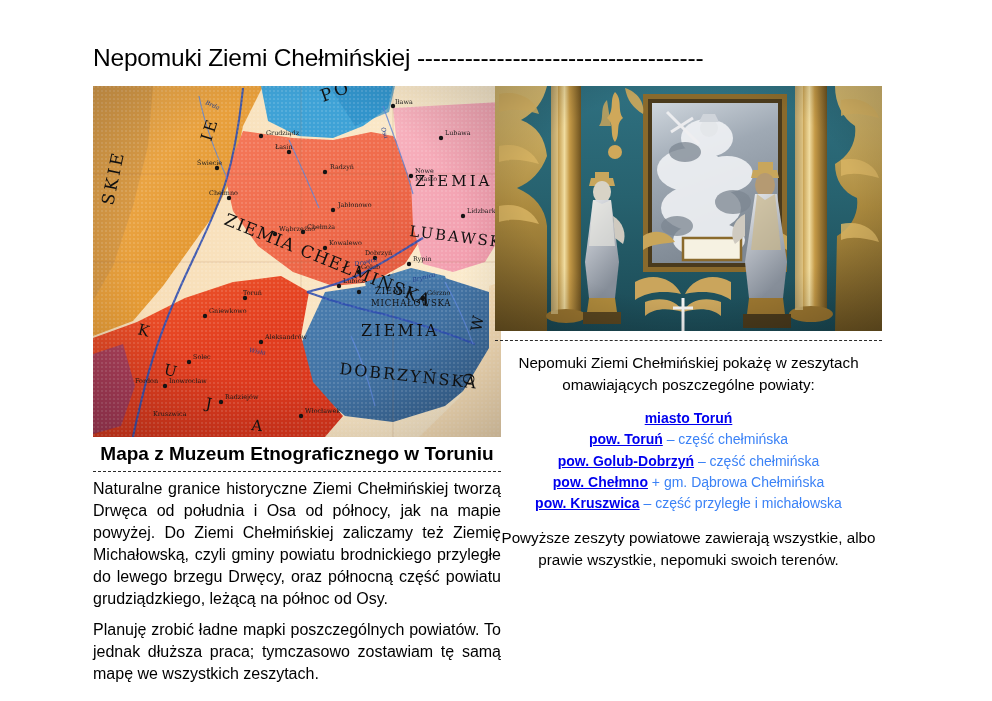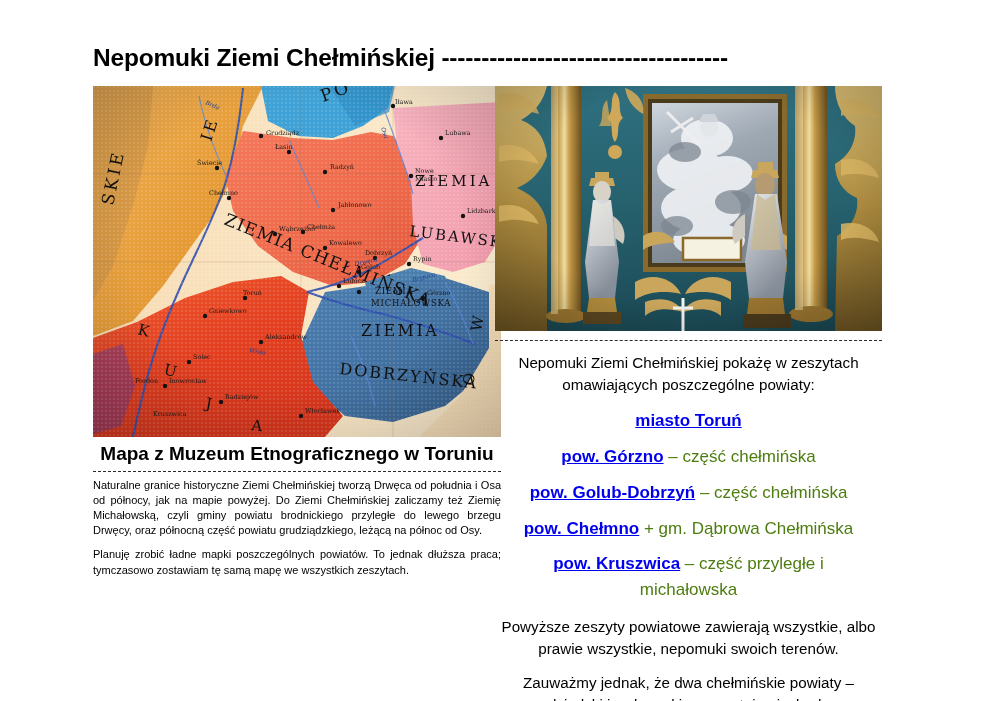--- a/index.html
+++ b/index.html
@@ -22,21 +22,21 @@
     background: #ffffff;
   }
 
   
   .doc-title {
     position: absolute;
     left: 93px;
     top: 45px;
     width: 820px;
     font-size: 24.5px;
-    font-weight: bold;
+    font-weight: normal;
     letter-spacing: -0.2px;
     white-space: nowrap;
     line-height: 1.1;
   }
 
   
   .col-left {
     position: absolute;
     left: 93px;
     top: 86px;
@@ -77,21 +77,21 @@
   }
   .dash-rule-right {
     height: 0;
     border-top: 1.6px dashed #2b2b2b;
     margin: 9px 0 11px 0;
   }
 
   
   .para-just {
     text-align: justify;
-    font-size: 11px;
+    font-size: 16px;
     line-height: 1.38;
     margin: 0 0 9px 0;
   }
   .para-just:last-child { margin-bottom: 12px; }
 
   .para-right {
     font-size: 15.2px;
     line-height: 1.42;
     margin: 0 0 13px 0;
   }
@@ -107,31 +107,31 @@
   .photo-canvas { position: absolute; inset: 0; }
   .photo-canvas svg { display: block; width: 100%; height: 100%; }
 
   
   .link-list {
     list-style: none;
     margin: 0 0 13px 0;
     padding: 0;
   }
   .link-list li {
-    font-size: 17px;
+    font-size: 14px;
     line-height: 1.52;
-    margin: 10px;
+    margin: 0;
   }
   .powiat-link {
     color: #0000ee;
     font-weight: bold;
     text-decoration: underline;
     cursor: pointer;
   }
-  .link-suffix { color: #4d7c0f; }
+  .link-suffix { color: #3b82f6; }
 </style>
 </head>
 <body>
 
 <div class="page">
 
   <div class="doc-title">Nepomuki Ziemi Chełmińskiej ------------------------------------</div>
 
   <div class="col-left">
 
@@ -469,30 +469,29 @@
 
     <div class="dash-rule-right"></div>
 
     <p class="para-right">Nepomuki Ziemi Chełmińskiej pokażę w zeszytach omawiających poszczególne powiaty:</p>
 
     <ul class="link-list">
       <li>
         <a class="powiat-link">miasto Toruń</a><span class="link-suffix"></span>
       </li>
       <li>
-        <a class="powiat-link">pow. Górzno</a><span class="link-suffix"> – część chełmińska</span>
+        <a class="powiat-link">pow. Toruń</a><span class="link-suffix"> – część chełmińska</span>
       </li>
       <li>
         <a class="powiat-link">pow. Golub-Dobrzyń</a><span class="link-suffix"> – część chełmińska</span>
       </li>
       <li>
         <a class="powiat-link">pow. Chełmno</a><span class="link-suffix"> + gm. Dąbrowa Chełmińska</span>
       </li>
       <li>
         <a class="powiat-link">pow. Kruszwica</a><span class="link-suffix"> – część przyległe i michałowska</span>
       </li>
     </ul>
 
     <p class="para-right">Powyższe zeszyty powiatowe zawierają wszystkie, albo prawie wszystkie, nepomuki swoich terenów.</p>
-    <p class="para-right">Zauważmy jednak, że dwa chełmińskie powiaty – grudziądzki i wąbrzeski – pozostają niezbadane.</p>
   </div>
 
 </div>
 
 </body></html>

